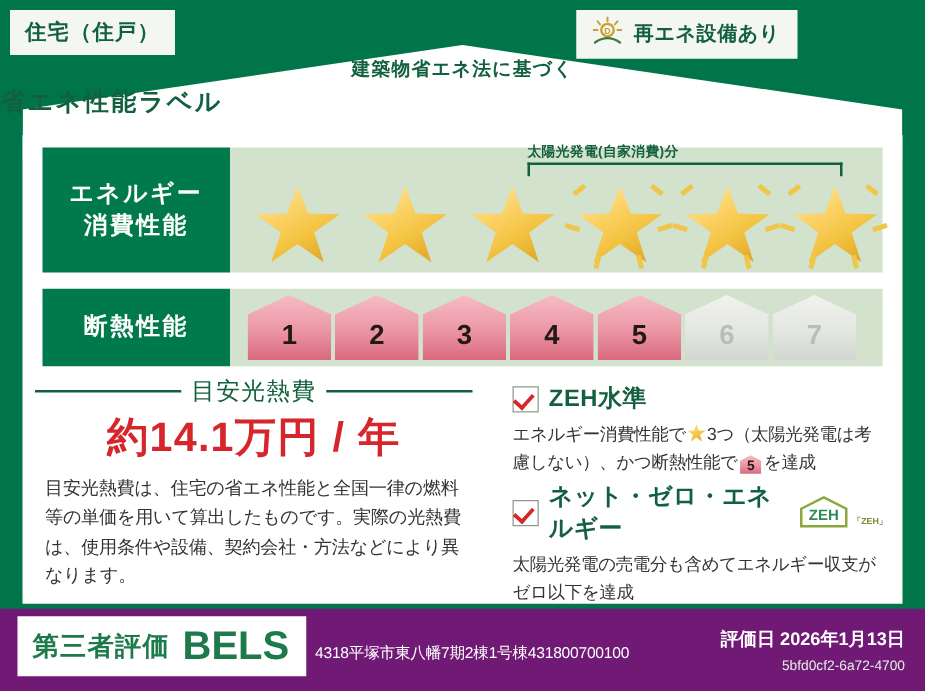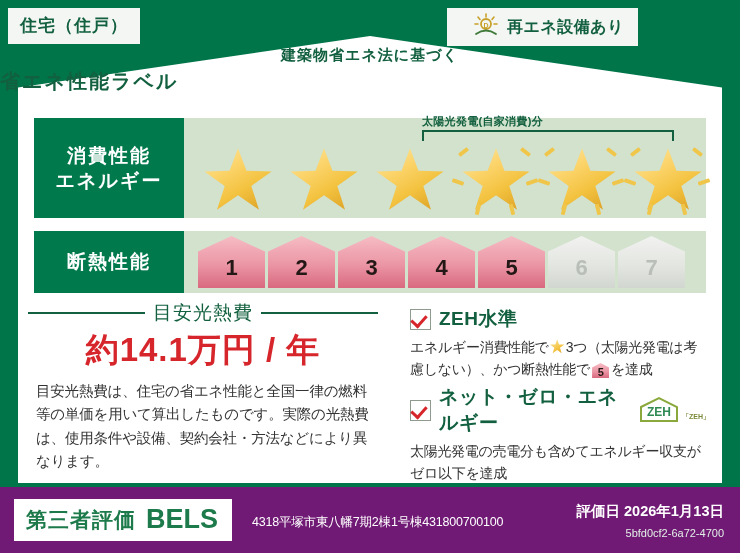--- a/index.html
+++ b/index.html
@@ -26,21 +26,21 @@
     background:#f4f6f4;color:#12603f;
     font-size:17px;font-weight:bold;letter-spacing:1px;
     padding:6px 12px 7px 12px;
   }
 
   
   .renew-badge{
     position:absolute;right:10px;top:8px;z-index:9;
     background:#f4f6f4;
     display:flex;align-items:center;gap:8px;
-    padding:5px 14px 5px 26px;
+    padding:5px 14px 5px 12px;
   }
   .renew-badge .txt{color:#12603f;font-size:16px;font-weight:bold;letter-spacing:.5px;}
 
   
   .head-sub{
     position:absolute;left:0;top:46px;width:740px;text-align:center;
     color:#12603f;font-size:15px;font-weight:bold;letter-spacing:1px;z-index:8;
   }
   .head-main{
     position:absolute;left:0;top:68px;width:740px;text-align:left;
@@ -151,21 +151,21 @@
   .zeh-logo{display:inline-flex;align-items:flex-end;gap:2px;vertical-align:-5px;margin-left:4px;}
   .zeh-logo .small{font-size:7px;color:#7a8a3a;font-weight:bold;padding-bottom:2px;}
 
   
   .footer{position:absolute;left:0;bottom:0;width:740px;height:66px;background:#701a75;}
   .bels{
     position:absolute;left:14px;bottom:12px;background:#ffffff;
     padding:5px 14px 6px 12px;display:flex;align-items:center;gap:10px;
   }
   .bels .jp{color:#1d7a4a;font-size:21px;font-weight:bold;letter-spacing:1px;}
-  .bels .en{color:#1d7a4a;font-size:27px;font-weight:bold;letter-spacing:0px;}
+  .bels .en{color:#1d7a4a;font-size:32px;font-weight:bold;letter-spacing:0px;}
   .addr{
     position:absolute;left:252px;bottom:22px;color:#ffffff;font-size:12.5px;letter-spacing:-.2px;
   }
   .evald{position:absolute;right:16px;bottom:32px;color:#ffffff;font-size:14.5px;font-weight:bold;}
   .uid{position:absolute;right:16px;bottom:14px;color:#e3efe8;font-size:11px;}
 </style>
 </head>
 <body>
 
 <div id="label">
@@ -191,22 +191,22 @@
       </svg>
     </span>
     <span class="txt">再エネ設備あり</span>
   </div>
 
   <div class="head-sub">建築物省エネ法に基づく</div>
   <div class="head-main">省エネ性能ラベル</div>
 
   <div class="row" id="row-energy">
     <div class="row-label">
+      <span>エネルギー</span>
       <span>消費性能</span>
-      <span>エネルギー</span>
     </div>
     <div class="row-panel">
       <div class="solar-wrap">
         <div class="solar-txt">太陽光発電(自家消費)分</div>
         <div class="solar-bracket"></div>
       </div>
       <div class="stars" id="stars-container">
           <div class="star-box">
             <div class="star"></div>
           </div>

